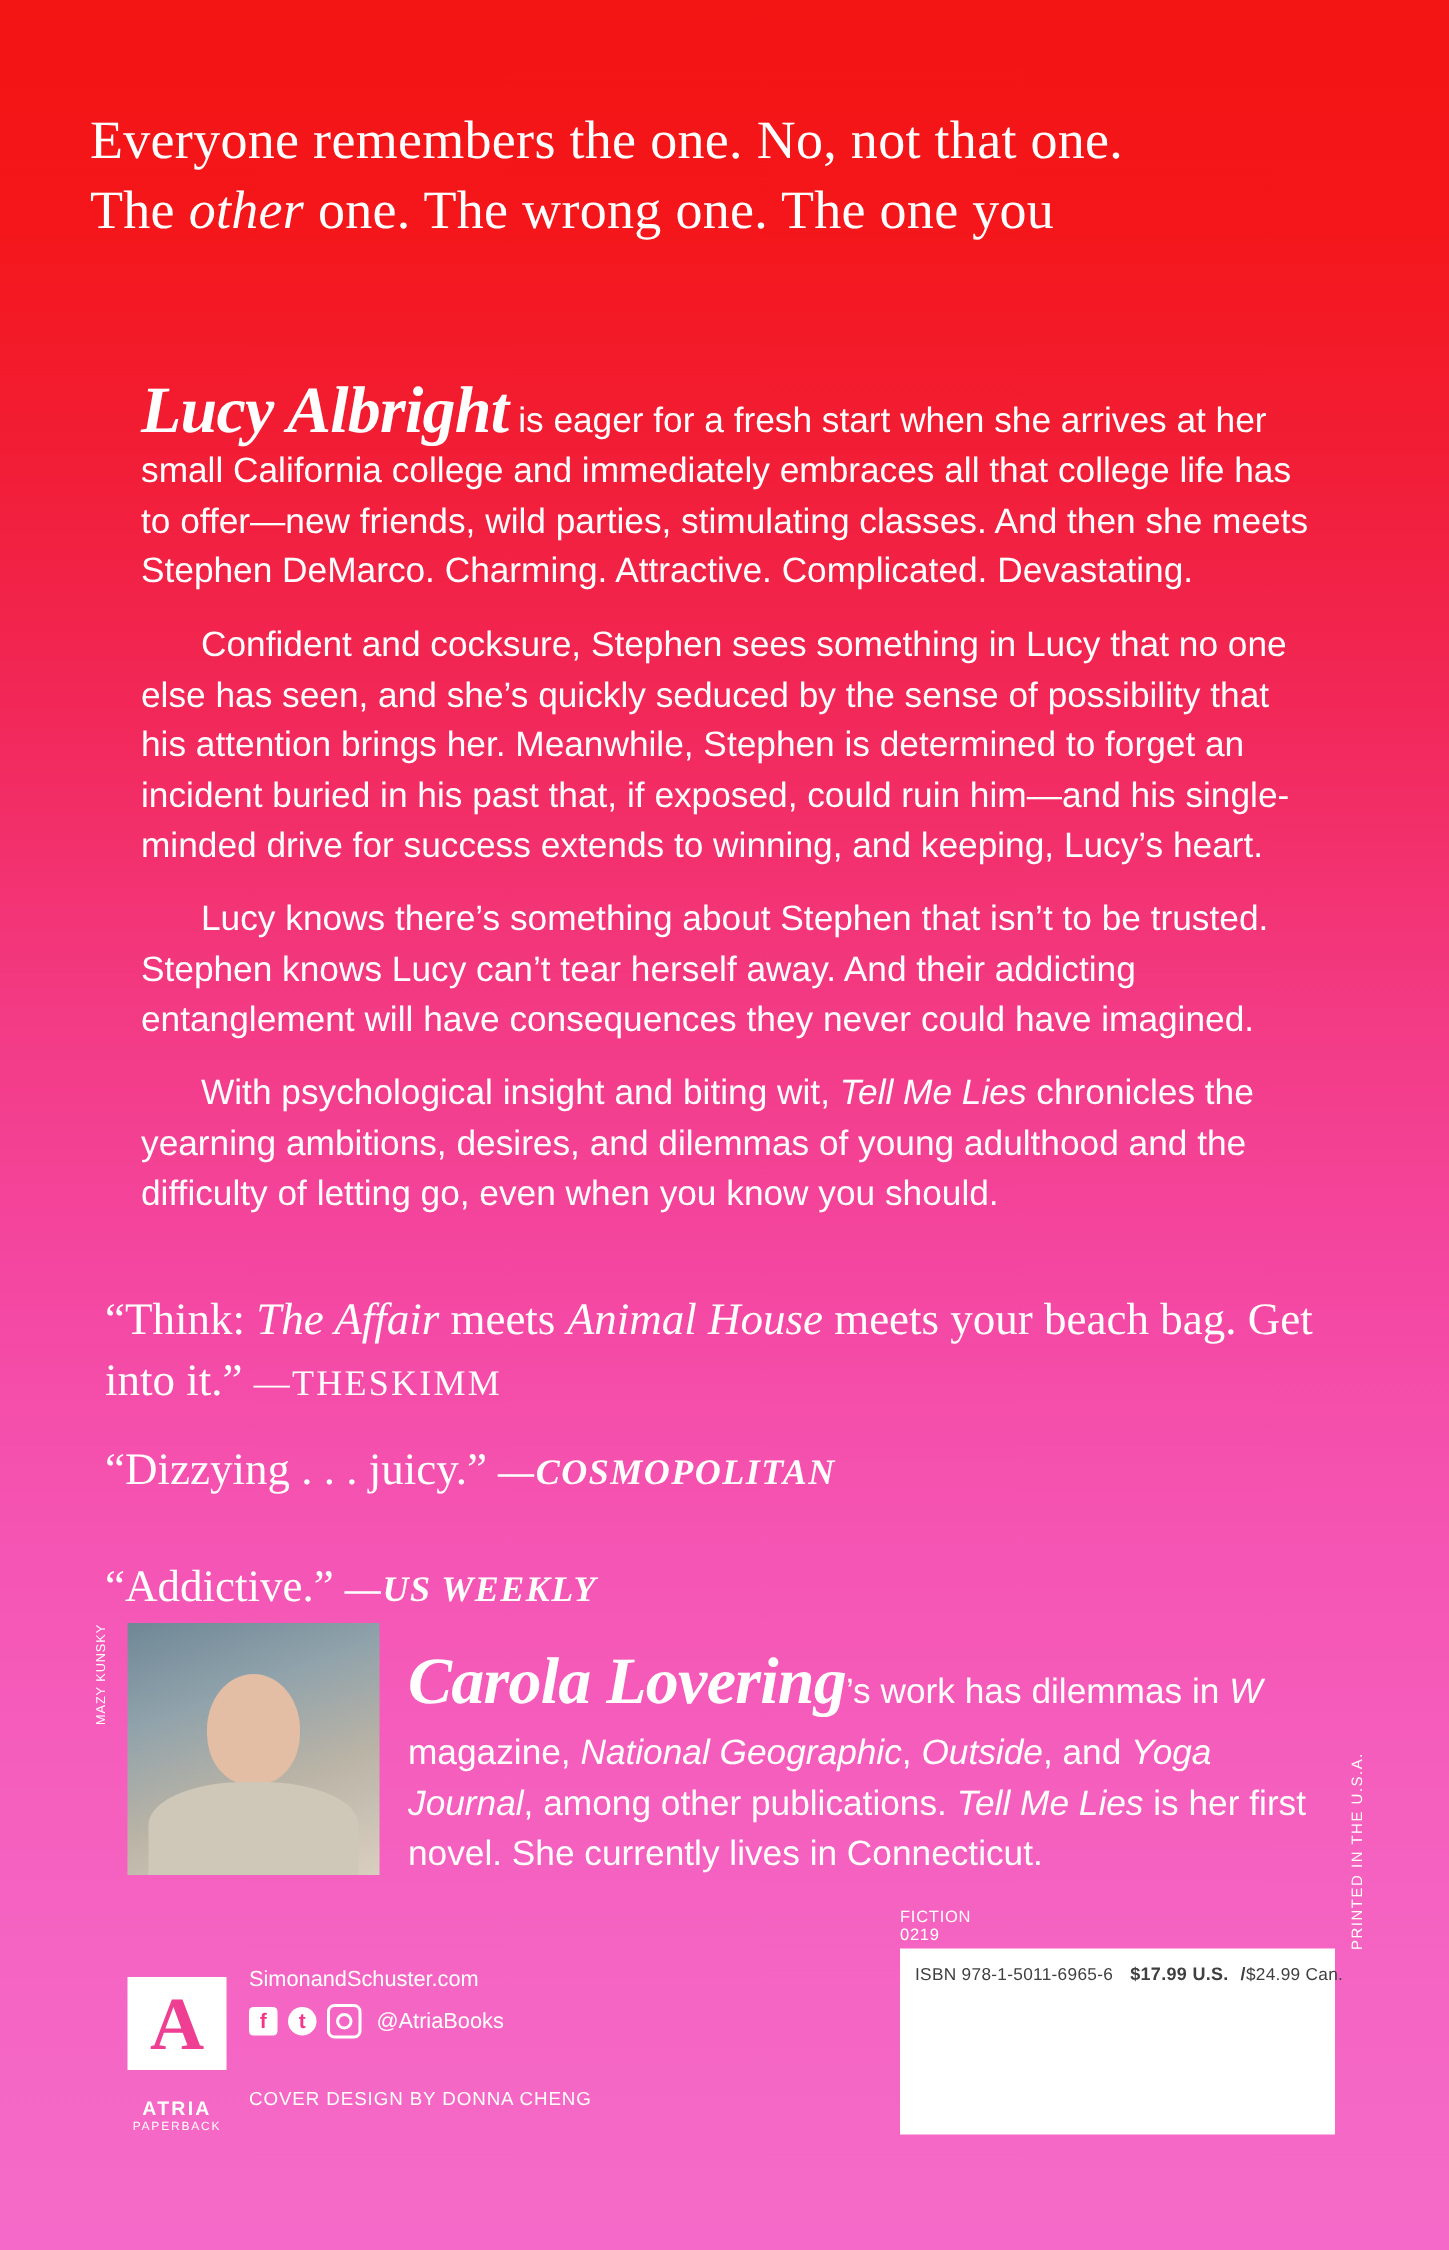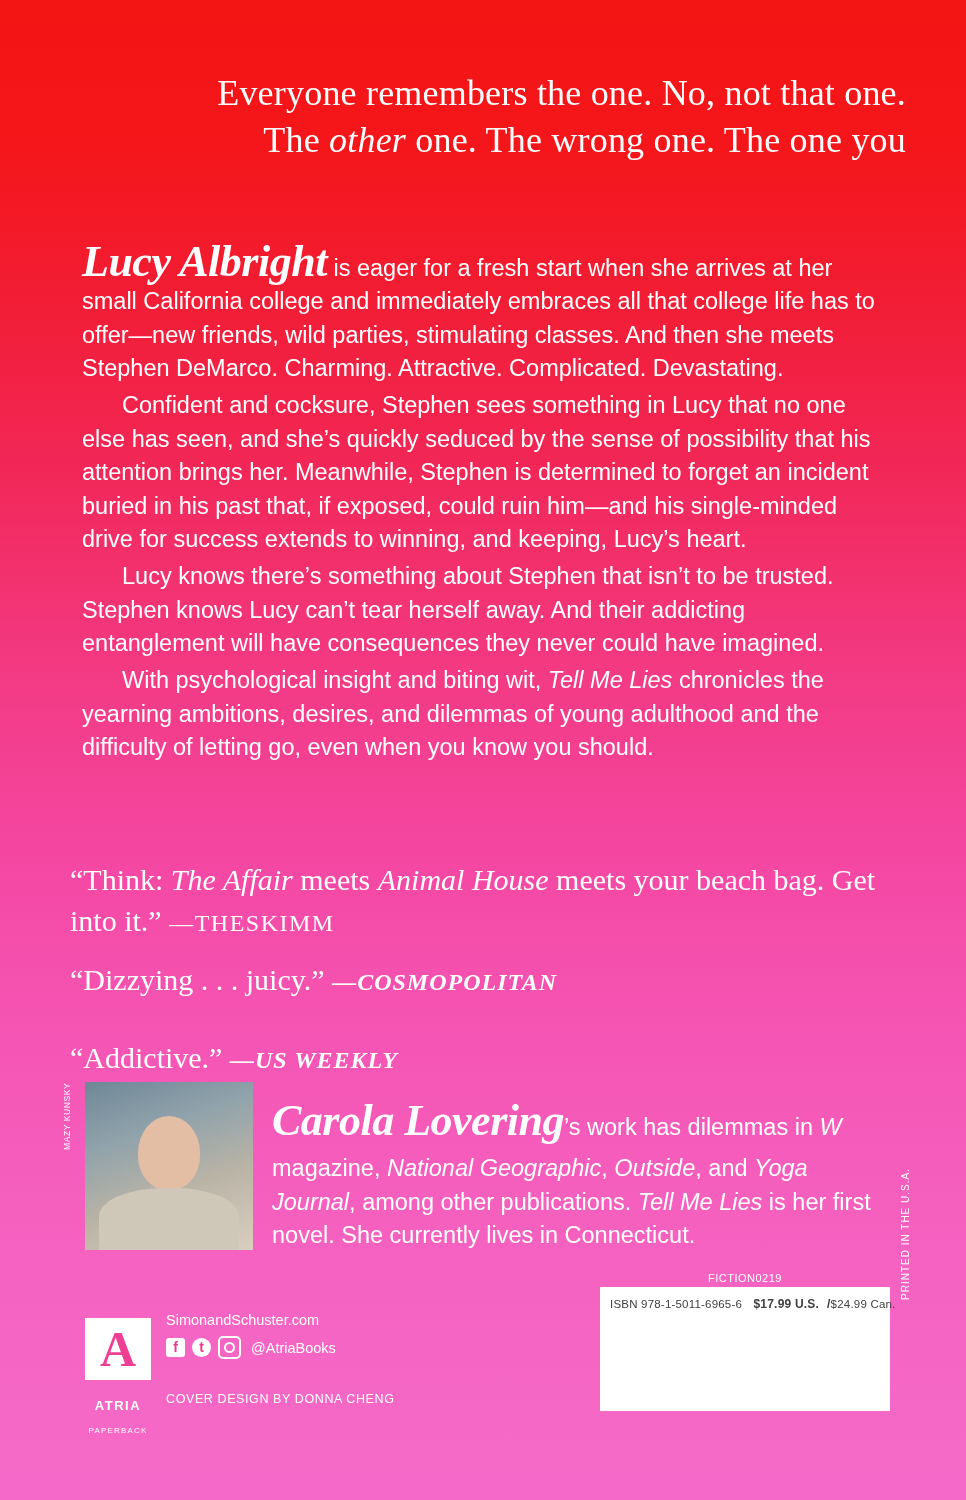--- a/index.html
+++ b/index.html
@@ -27,41 +27,41 @@
         #f566c4 90%,
         #f56ac8 100%);
     color: #ffffff;
   }
   
   .tagline {
     position: absolute;
     top: 70px;
     left: 60px;
     width: 846px;
-    text-align: right;
+    text-align: left;
     font-family: "Liberation Serif", serif;
     font-size: 36px;
     line-height: 1.31;
     letter-spacing: 0.2px;
     color: #ffffff;
   }
   .tagline em { font-style: italic; }
 
   
   .blurb {
     position: absolute;
     top: 238px;
     left: 78px;
     width: 816px;
     font-size: 23.5px;
     line-height: 1.42;
     color: #ffffff;
     text-align: left;
   }
-  .blurb p { margin: 4px; }
+  .blurb p { margin: 16px; }
   .blurb p + p { text-indent: 40px; }
   .blurb em { font-style: italic; }
   .char-name {
     font-family: "Liberation Serif", serif;
     font-weight: bold;
     font-style: italic;
     font-size: 44px;
     letter-spacing: -0.5px;
     line-height: 0.9;
   }
@@ -176,25 +176,26 @@
 
   
   .barcode-zone {
     position: absolute;
     left: 600px;
     top: 1272px;
     width: 290px;
   }
   .barcode-meta {
     display: flex;
-    justify-content: center;
+    justify-content: flex-start;
     font-size: 11px;
     letter-spacing: 0.5px;
     color: #ffffff;
     margin-bottom: 3px;
+    flex-direction: column;
   }
   .barcode-box {
     width: 290px;
     height: 124px;
     background: #ffffff;
     color: #404040;
     position: relative;
   }
   .barcode-line {
     position: absolute;
@@ -245,21 +246,21 @@
     font-size: 13px;
     font-weight: bold;
     letter-spacing: 1.5px;
     margin-top: 18px;
     color: #ffffff;
     text-align: center;
   }
   .logo-sub {
     font-size: 8px;
     letter-spacing: 1.2px;
-    margin-top: 13px;
+    margin-top: 0;
     color: #ffffff;
   }
 
   .site-url {
     position: absolute;
     left: 166px;
     top: 1312px;
     font-size: 14.5px;
     color: #ffffff;
   }

